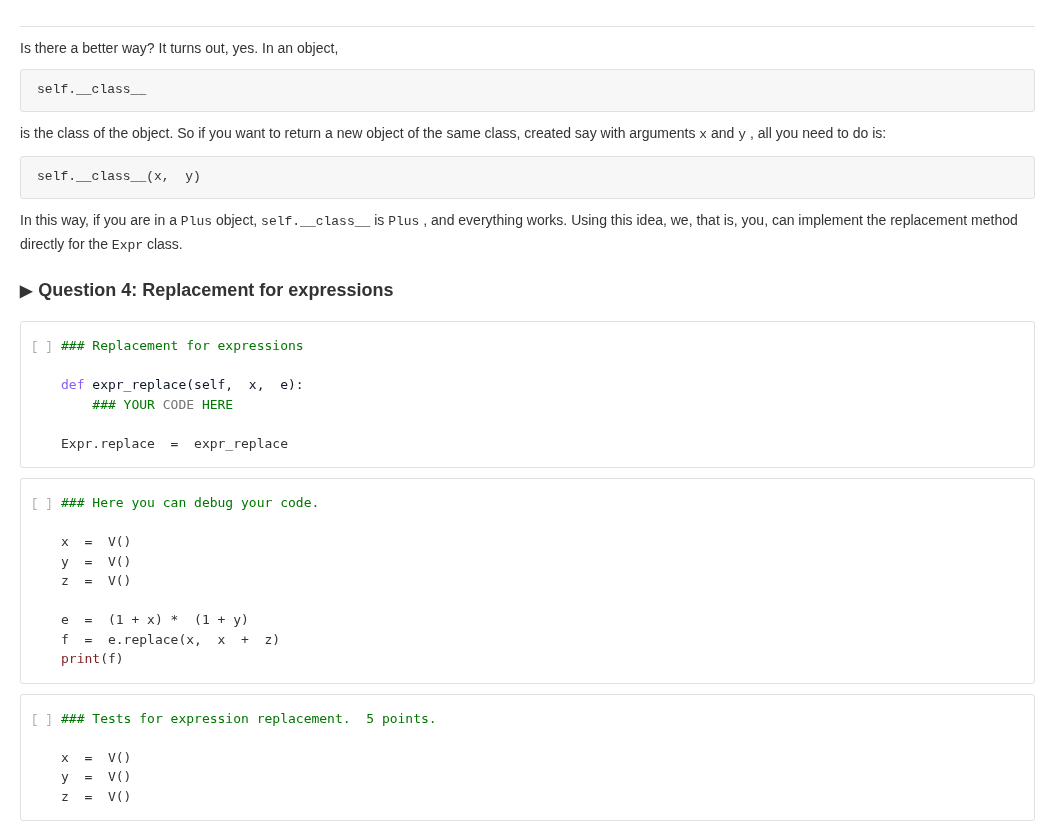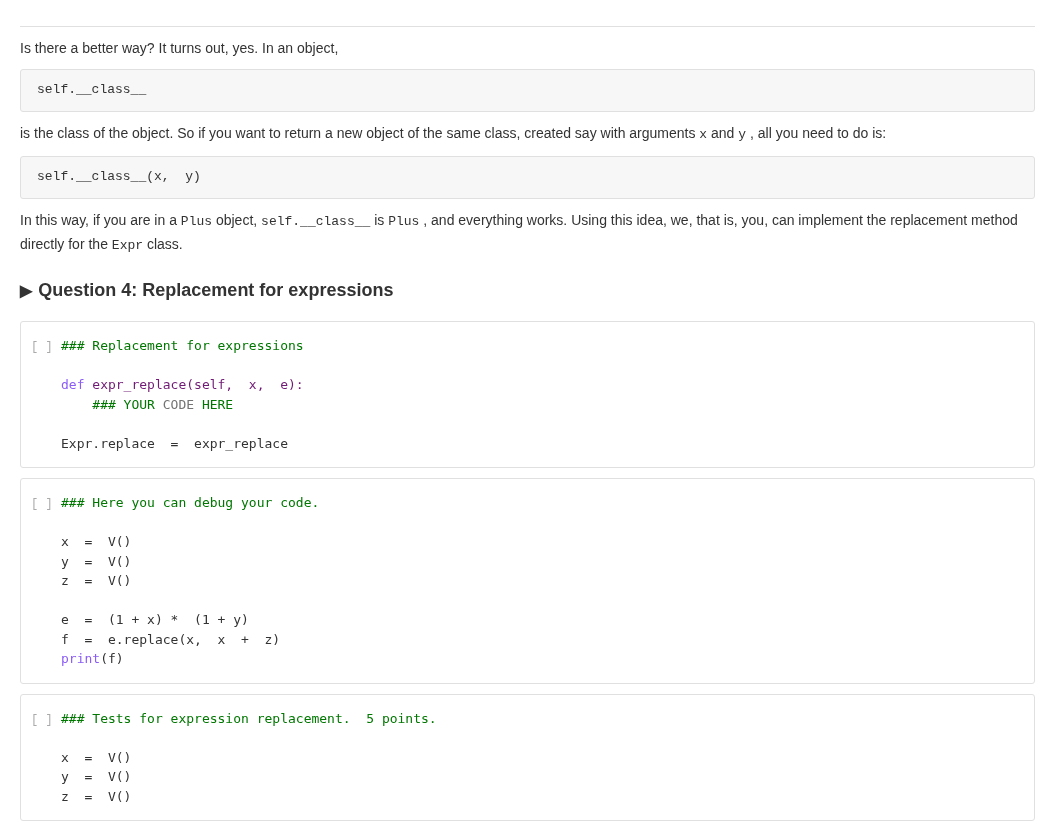--- a/index.html
+++ b/index.html
@@ -150,41 +150,41 @@
     <span class="arrow">▶</span>
     <span>Question 4: Replacement for expressions</span>
   </div>
 
   <div class="notebook-cell">
     <div class="cell-inner">
       <div class="cell-label">[ ]</div>
       <div class="cell-code">
         <pre><span class="comment">### Replacement for expressions</span>
 <span class="normal"></span>
-<span class="normal"><span style="color:#8b5cf6;">def</span> <span style="color:#701a75;">expr_replace(self,  x,  e):</span></span>
+<span class="normal"><span style="color:#8b5cf6;">def</span> <span style="color:#0f172a;">expr_replace(self,  x,  e):</span></span>
 <span class="comment">    ### YOUR <span style="color:#737373;">CODE</span> HERE</span>
 <span class="normal"></span>
 <span class="normal">Expr.replace  =  expr_replace</span></pre>
       </div>
     </div>
   </div>
 
   <div class="notebook-cell">
     <div class="cell-inner">
       <div class="cell-label">[ ]</div>
       <div class="cell-code">
         <pre><span class="comment">### Here you can debug your code.</span>
 <span class="normal"></span>
 <span class="normal">x  =  V()</span>
 <span class="normal">y  =  V()</span>
 <span class="normal">z  =  V()</span>
 <span class="normal"></span>
 <span class="normal">e  =  (1 + x) *  (1 + y)</span>
 <span class="normal">f  =  e.replace(x,  x  +  z)</span>
-<span class="normal"><span style="color:#8b5cf6;">print</span>(f)</span></pre>
+<span class="normal"><span style="color:#7f1d1d;">print</span>(f)</span></pre>
       </div>
     </div>
   </div>
 
   <div class="notebook-cell">
     <div class="cell-inner">
       <div class="cell-label">[ ]</div>
       <div class="cell-code">
         <pre><span class="comment">### Tests for expression replacement.  5 points.</span>
 <span class="normal"></span>

